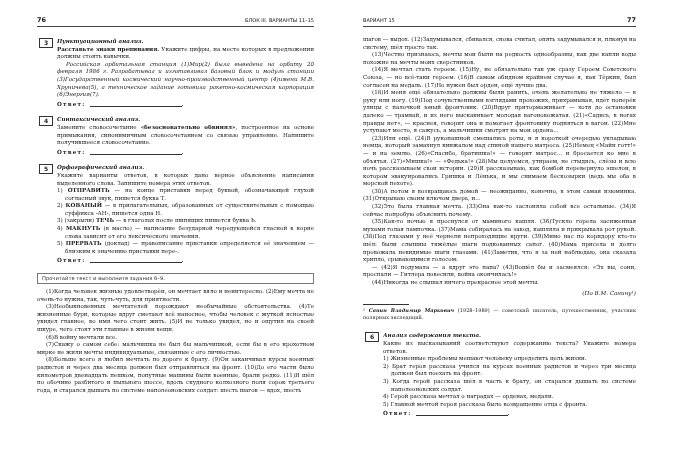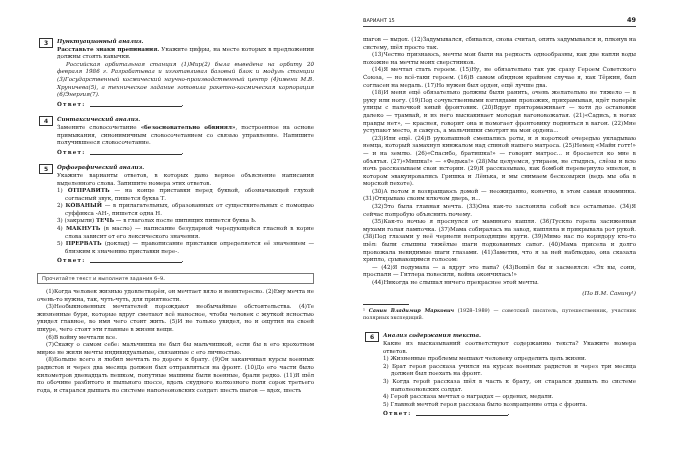--- a/index.html
+++ b/index.html
@@ -38,20 +38,24 @@
   .author { text-align:right; font-style:italic; margin-top:3px; }
   .fnrule { width:46px; border-top:1px solid #333; margin-top:7px; }
   .footnote { font-size:5px; line-height:6.6px; margin-top:2px; }
   .footnote .fname { font-weight:bold; font-style:italic; }
   .spacer { height:12px; }
 </style>
 </head>
 <body>
 
 <div class="page" id="left">
+  <div class="runhead">
+    <span class="pgnum">76</span>
+    <span class="runtitle">БЛОК III. ВАРИАНТЫ 11–15</span>
+  </div>
   <div class="content">
 
     <div class="task">
       <div class="tnum">3</div>
       <p class="ttitle">Пунктуационный анализ.</p>
       <p><span class="b">Расставьте знаки препинания.</span><span> Укажите цифры, на месте которых в предложении должны стоять кавычки.</span></p>
       <p class="it indent">Российская орбитальная станция (1)Мир(2) была выведена на орбиту 20 февраля 1986 г. Разрабатывал и изготавливал базовый блок и модуль станции (3)Государственный космический научно-производственный центр (4)имени М.В. Хруничева(5), а техническое задание готовила ракетно-космическая корпорация (6)Энергия(7).</p>
       <p class="answer"><span>Ответ:</span><span class="line"></span>.</p>
     </div>
 
@@ -80,21 +84,21 @@
     <p class="indent">(3)Необыкновенных мечтателей порождают необычайные обстоятельства. (4)Те жизненные бури, которые вдруг сметают всё наносное, чтобы человек с жуткой ясностью увидел главное, во имя чего стоит жить. (5)И не только увидел, но и ощутил на своей шкуре, чего стоят эти главные в жизни вещи.</p>
     <p class="indent">(6)В войну мечтали все.</p>
     <p class="indent">(7)Скажу о самом себе: мальчишка не был бы мальчишкой, если бы в его крохотном мирке не жили мечты индивидуальные, связанные с его личностью.</p>
     <p class="indent">(8)Больше всего я любил мечтать по дороге к брату. (9)Он заканчивал курсы военных радистов и через два месяца должен был отправляться на фронт. (10)До его части было километров двенадцать пешком, попутные машины были военные, брали редко. (11)Я шёл по обочине разбитого и пыльного шоссе, вдоль скудного колхозного поля сорок третьего года, и старался дышать по системе наполеоновских солдат: шесть шагов — вдох, шесть</p>
   </div>
 </div>
 
 <div class="page" id="right">
   <div class="runhead">
     <span class="runtitle">ВАРИАНТ 15</span>
-    <span class="pgnum">49</span>
+    <span class="pgnum">77</span>
   </div>
   <div class="content">
     <p>шагов — выдох. (12)Задумывался, сбивался, снова считал, опять задумывался и, плюнув на систему, шёл просто так.</p>
     <p class="indent">(13)Честно признаюсь, мечты мои были на редкость однообразны, как две капли воды похожие на мечты моих сверстников.</p>
     <p class="indent">(14)Я мечтал стать героем. (15)Ну, не обязательно так уж сразу Героем Советского Союза, — но всё-таки героем. (16)В самом обидном крайнем случае я, как Тёркин, был согласен на медаль. (17)Но нужен был орден, ещё лучше два.</p>
     <p class="indent">(18)И меня ещё обязательно должны были ранить, очень желательно не тяжело — в руку или ногу. (19)Под сочувственными взглядами прохожих, прихрамывая, идёт поперёк улицы с палочкой юный фронтовик. (20)Вдруг притормаживает — хотя до остановки далеко — трамвай, и из него выскакивает молодая вагоновожатая. (21)«Садись, в ногах правды нет», — краснея, говорит она и помогает фронтовику подняться в вагон. (22)Мне уступают место, я сажусь, а мальчишки смотрят на мои ордена...</p>
     <p class="indent">(23)Или ещё. (24)В рукопашной смешались роты, и я короткой очередью укладываю немца, который замахнул кинжалом над спиной нашего матроса. (25)Немец «Майн готт!» — и на землю. (26)«Спасибо, братишка!» — говорит матрос... и бросается ко мне в объятья. (27)«Мишка!» — «Федька!» (28)Мы целуемся, утираем, не стыдясь, слёзы и всю ночь рассказываем свои истории. (29)Я рассказываю, как бомбой перевернуло эшелон, в котором эвакуировались Гришка и Лёнька, и мы снимаем бескозырки (ведь мы оба в морской пехоте).</p>
     <p class="indent">(30)А потом я возвращаюсь домой — неожиданно, конечно, в этом самая изюминка. (31)Открываю своим ключом дверь, и...</p>
     <p class="indent">(32)Это была главная мечта. (33)Она как-то заслоняла собой все остальные. (34)Я сейчас попробую объяснить почему.</p>
     <p class="indent">(35)Как-то ночью я проснулся от маминого кашля. (36)Тускло горела засиженная мухами голая лампочка. (37)Мама собиралась на завод, кашляла и прикрывала рот рукой. (38)Под глазами у неё чернели непроходящие круги. (39)Мимо нас по коридору кто-то шёл: были слышны тяжёлые шаги подкованных сапог. (40)Мама присела и долго провожала невидимые шаги глазами. (41)Заметив, что я за ней наблюдаю, она сказала хрипло, срывающимся голосом:</p>

